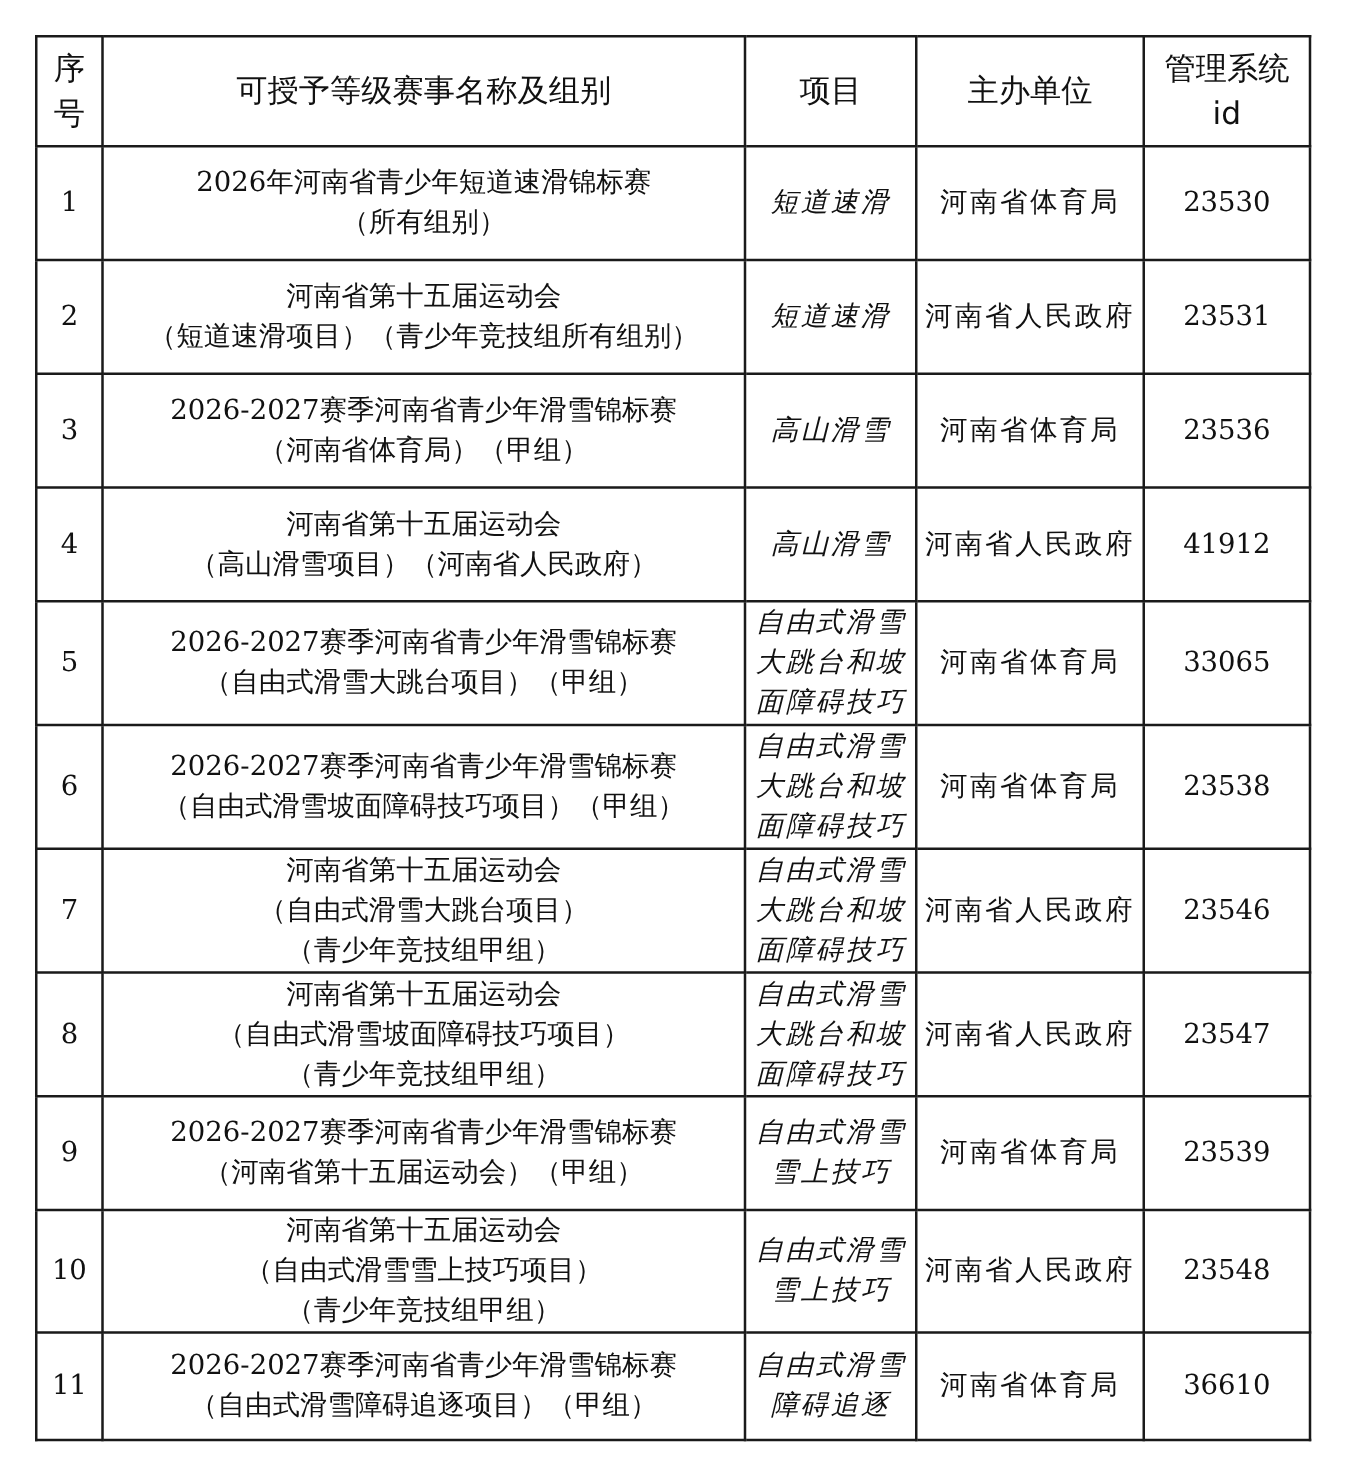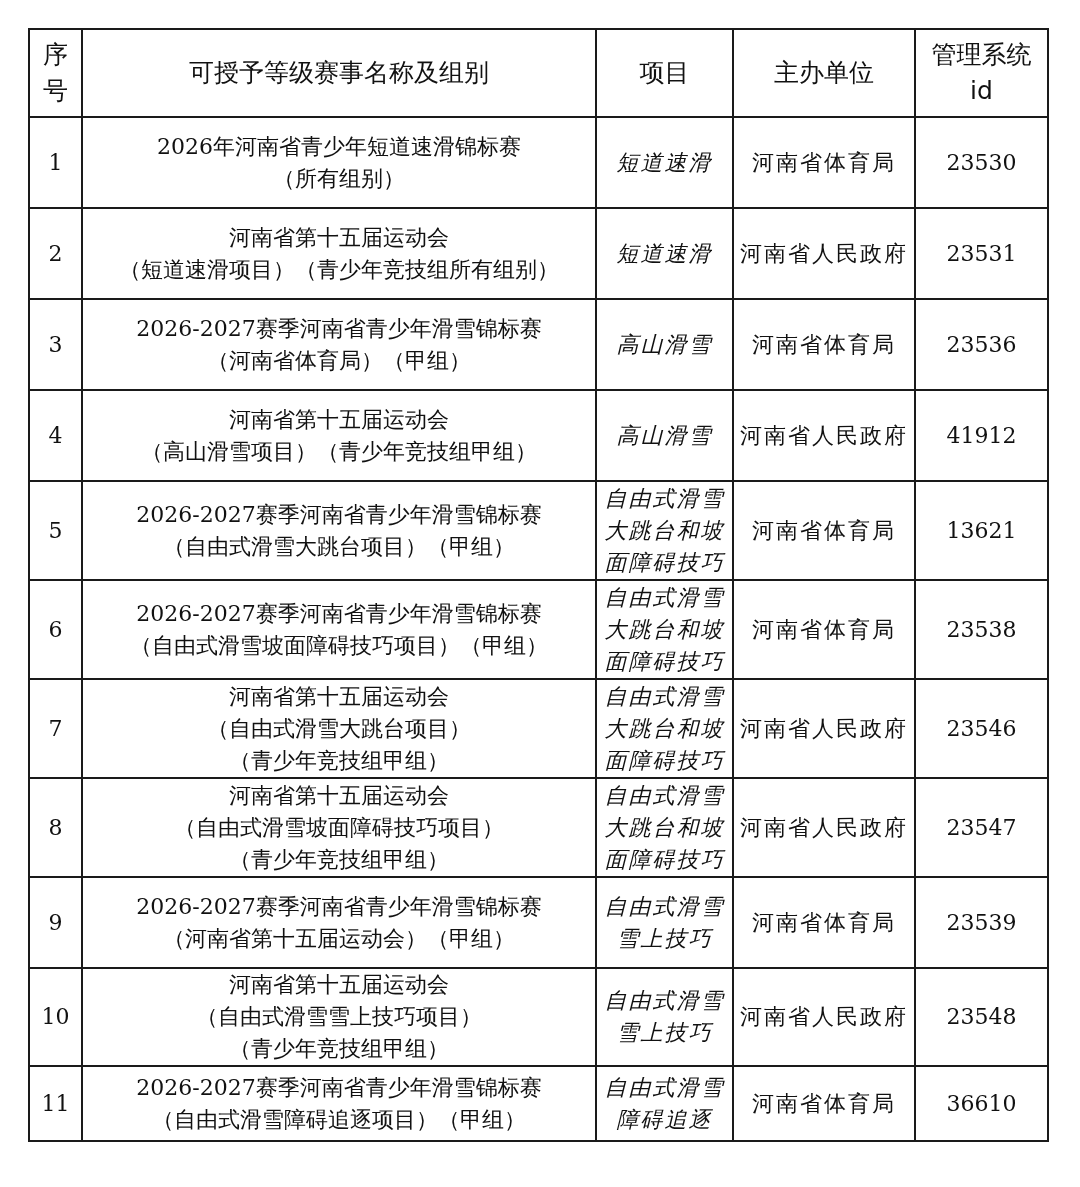--- a/index.html
+++ b/index.html
@@ -87,41 +87,41 @@
         <td class="item">
           <span class="line">高山滑雪</span>
         </td>
         <td class="org"><span>河南省体育局</span></td>
         <td class="id"><span>23536</span></td>
       </tr>
       <tr style="height: 91px;">
         <td class="no"><span>4</span></td>
         <td class="name">
           <span class="line">河南省第十五届运动会</span>
-          <span class="line">（高山滑雪项目）（青少年竞技组甲组）</span>
+          <span class="line">（高山滑雪项目）（河南省人民政府）</span>
         </td>
         <td class="item">
           <span class="line">高山滑雪</span>
         </td>
         <td class="org"><span>河南省人民政府</span></td>
         <td class="id"><span>41912</span></td>
       </tr>
       <tr style="height: 99px;">
         <td class="no"><span>5</span></td>
         <td class="name">
           <span class="line">2026-2027赛季河南省青少年滑雪锦标赛</span>
           <span class="line">（自由式滑雪大跳台项目）（甲组）</span>
         </td>
         <td class="item">
           <span class="line">自由式滑雪</span>
           <span class="line">大跳台和坡</span>
           <span class="line">面障碍技巧</span>
         </td>
         <td class="org"><span>河南省体育局</span></td>
-        <td class="id"><span>13621</span></td>
+        <td class="id"><span>33065</span></td>
       </tr>
       <tr style="height: 99px;">
         <td class="no"><span>6</span></td>
         <td class="name">
           <span class="line">2026-2027赛季河南省青少年滑雪锦标赛</span>
           <span class="line">（自由式滑雪坡面障碍技巧项目）（甲组）</span>
         </td>
         <td class="item">
           <span class="line">自由式滑雪</span>
           <span class="line">大跳台和坡</span>
@@ -180,21 +180,21 @@
           <span class="line">（自由式滑雪雪上技巧项目）</span>
           <span class="line">（青少年竞技组甲组）</span>
         </td>
         <td class="item">
           <span class="line">自由式滑雪</span>
           <span class="line">雪上技巧</span>
         </td>
         <td class="org"><span>河南省人民政府</span></td>
         <td class="id"><span>23548</span></td>
       </tr>
-      <tr style="height: 75px; padding-left: 39px;">
+      <tr style="height: 86px; padding-left: 39px;">
         <td class="no"><span>11</span></td>
         <td class="name">
           <span class="line">2026-2027赛季河南省青少年滑雪锦标赛</span>
           <span class="line">（自由式滑雪障碍追逐项目）（甲组）</span>
         </td>
         <td class="item">
           <span class="line">自由式滑雪</span>
           <span class="line">障碍追逐</span>
         </td>
         <td class="org"><span>河南省体育局</span></td>

